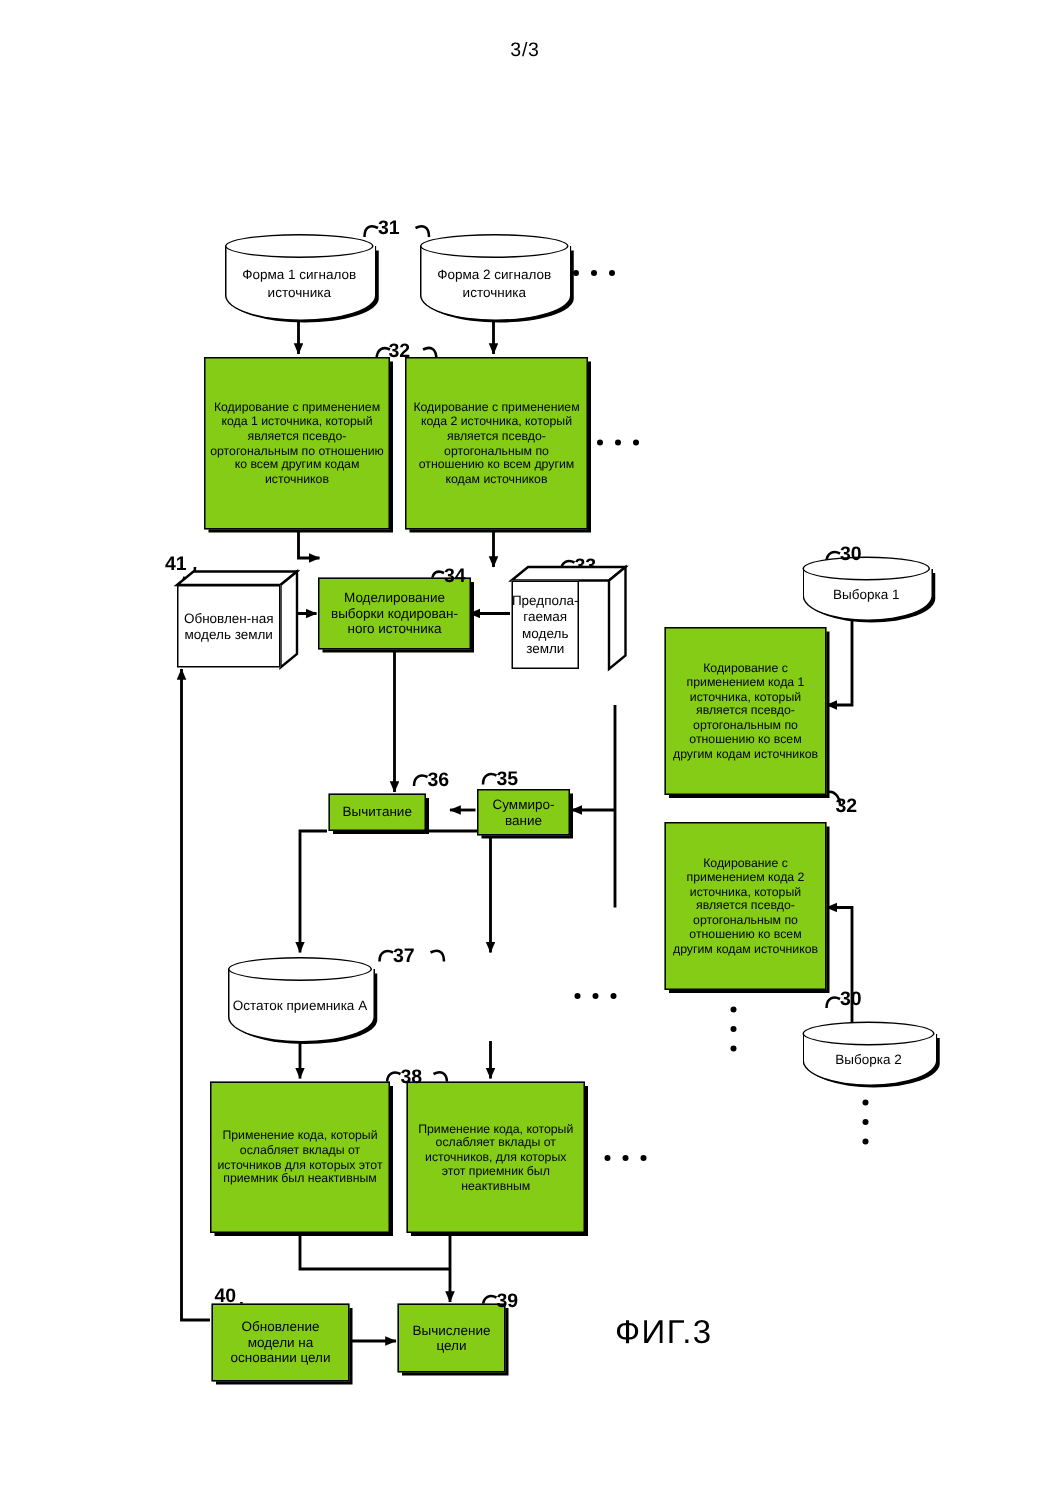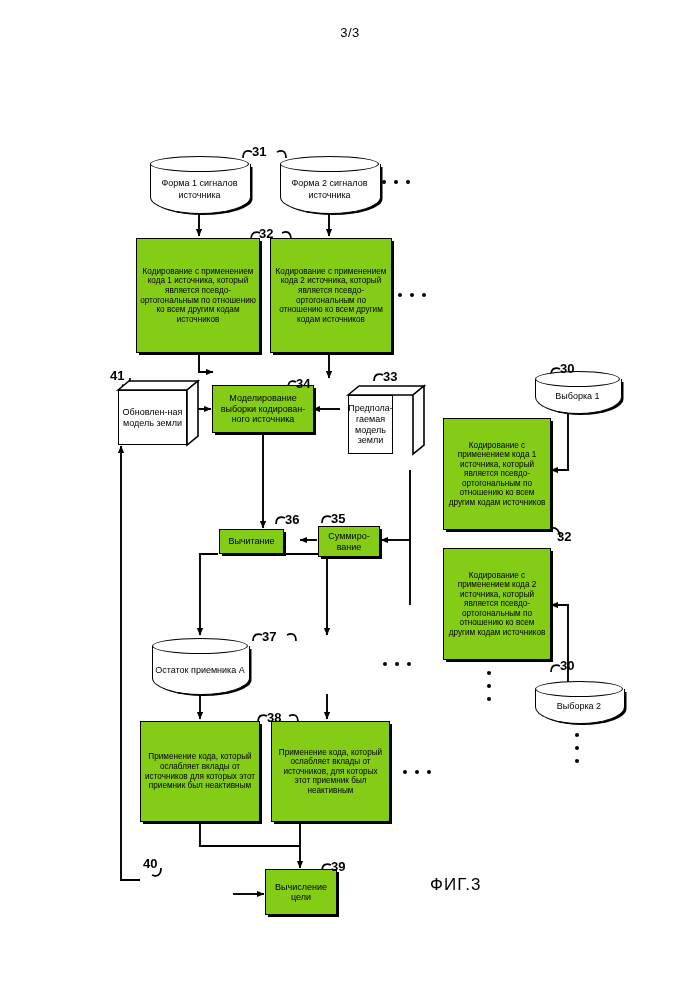--- a/index.html
+++ b/index.html
@@ -7,21 +7,21 @@
     width:700px;height:1000px;position:relative;background:#ffffff;
     font-family:"Liberation Sans","DejaVu Sans",sans-serif;
     color:#000;overflow:hidden;
   }
   #sheet{position:absolute;left:0;top:0;width:700px;height:1000px;}
   .page-num{
     position:absolute;left:0;top:25px;width:700px;text-align:center;
     font-size:13px;letter-spacing:.5px;
   }
   .fig-label{
-    position:absolute;left:430px;top:875px;font-size:17px;letter-spacing:1px;text-align:right;
+    position:absolute;left:410px;top:875px;font-size:22px;letter-spacing:1px;text-align:right;
   }
   
   .node{position:absolute;box-sizing:border-box;}
   .box{
     border:1.6px solid #000;background:#84cc16;
     display:flex;align-items:center;justify-content:center;
     text-align:center;line-height:1.16;padding:2px 3px;
     box-shadow:2.5px 2.5px 0 -0.5px #000;
   }
   .box .t{display:block;width:100%;}
@@ -169,21 +169,21 @@
       <polygon points="0,9 11,0 80,0 69,9" fill="#fff" stroke="#000" stroke-width="1.6"></polygon>
       <polygon points="69,9 80,0 80,55 69,64" fill="#fff" stroke="#000" stroke-width="1.6"></polygon>
     </svg>
     <div class="face">Обновлен-ная модель земли</div>
   </div>
 
   <div class="node box small" style="left:212px;top:385px;width:102px;height:48px;">
     <span class="t">Моделирование выборки кодирован-ного источника</span>
   </div>
 
-  <div class="node cube" style="left:341px;top:386px;width:56px;height:68px;margin-left:7px;">
+  <div class="node cube" style="left:341px;top:378px;width:56px;height:68px;">
     <svg width="76" height="68">
       <polygon points="0,9 11,0 76,0 65,9" fill="#fff" stroke="#000" stroke-width="1.6"></polygon>
       <polygon points="65,9 76,0 76,59 65,68" fill="#fff" stroke="#000" stroke-width="1.6"></polygon>
     </svg>
     <div class="face">Предпола-гаемая модель земли</div>
   </div>
 
   <div class="node cyl" style="left:535px;top:371px;width:85px;height:42px;padding-left:36px;">
     <div class="cbody"></div>
     <div class="ctop"></div>
@@ -220,20 +220,23 @@
 
 
   <div class="node box tiny" style="left:140px;top:721px;width:120px;height:101px;">
     <span class="t">Применение кода, который ослабляет вклады от источников для которых этот приемник был неактивным</span>
   </div>
 
   <div class="node box tiny" style="left:271px;top:721px;width:119px;height:101px;">
     <span class="t">Применение кода, который ослабляет вклады от источников, для которых этот приемник был неактивным</span>
   </div>
 
+  <div class="node box small" style="left:141px;top:869px;width:92px;height:52px;">
+    <span class="t">Обновление модели на основании цели</span>
+  </div>
 
   <div class="node box small" style="left:265px;top:869px;width:72px;height:46px;">
     <span class="t">Вычисление цели</span>
   </div>
 
   <div class="dots" style="left:382px;top:180px;">
     <i></i>
       <i></i>
       <i></i>
   </div>

